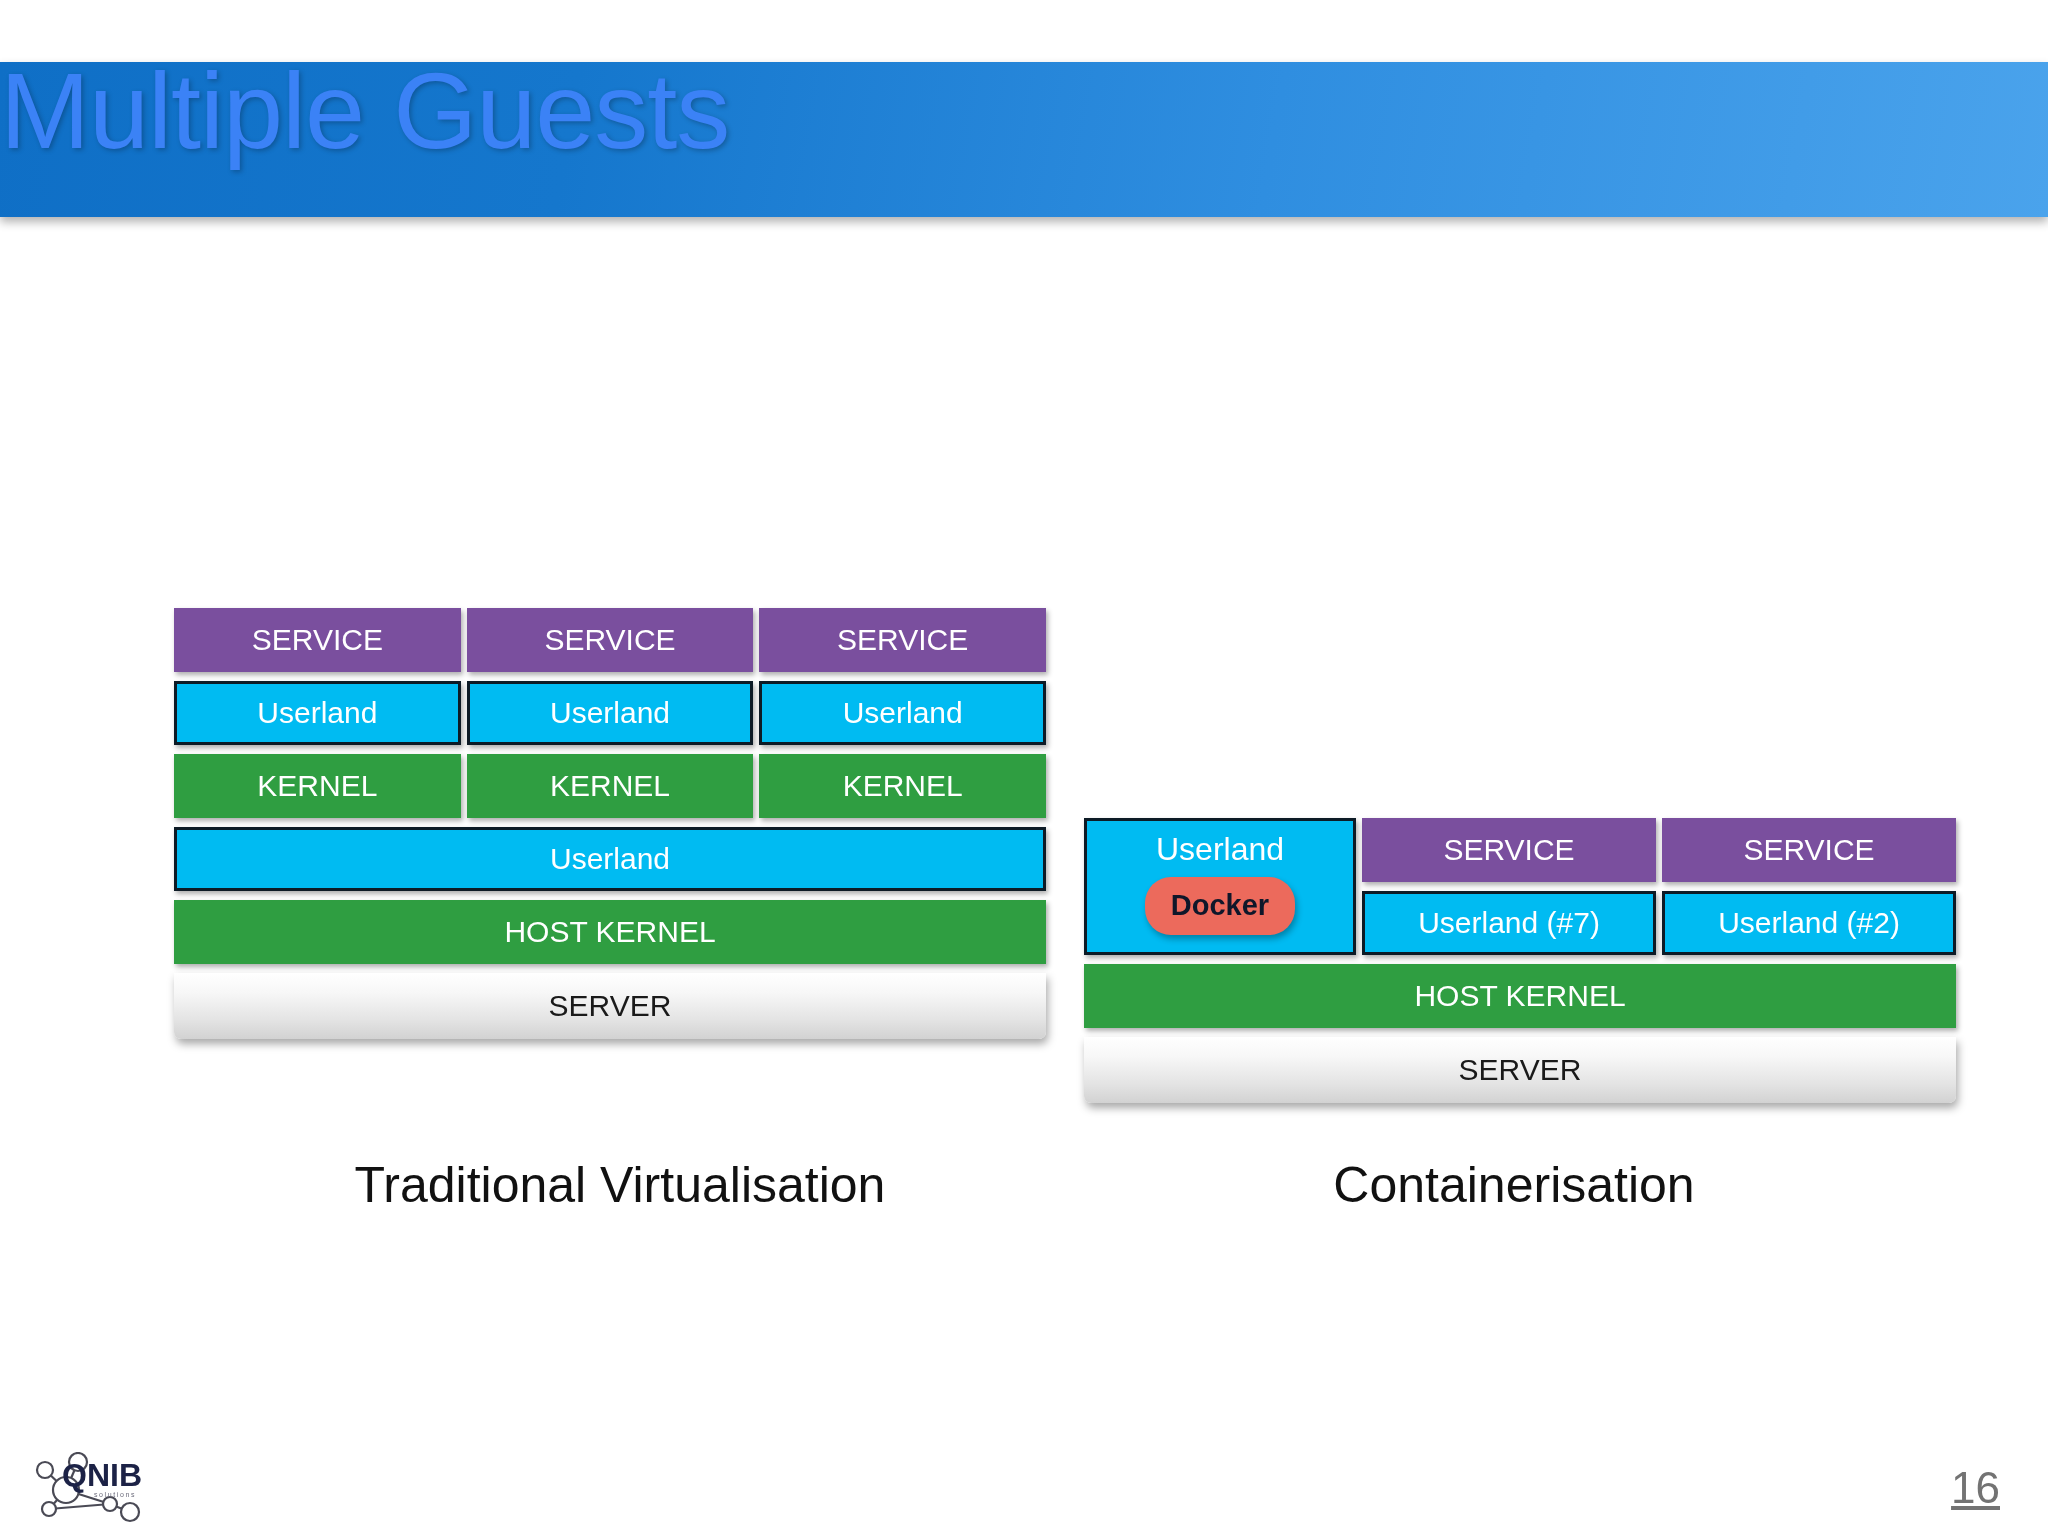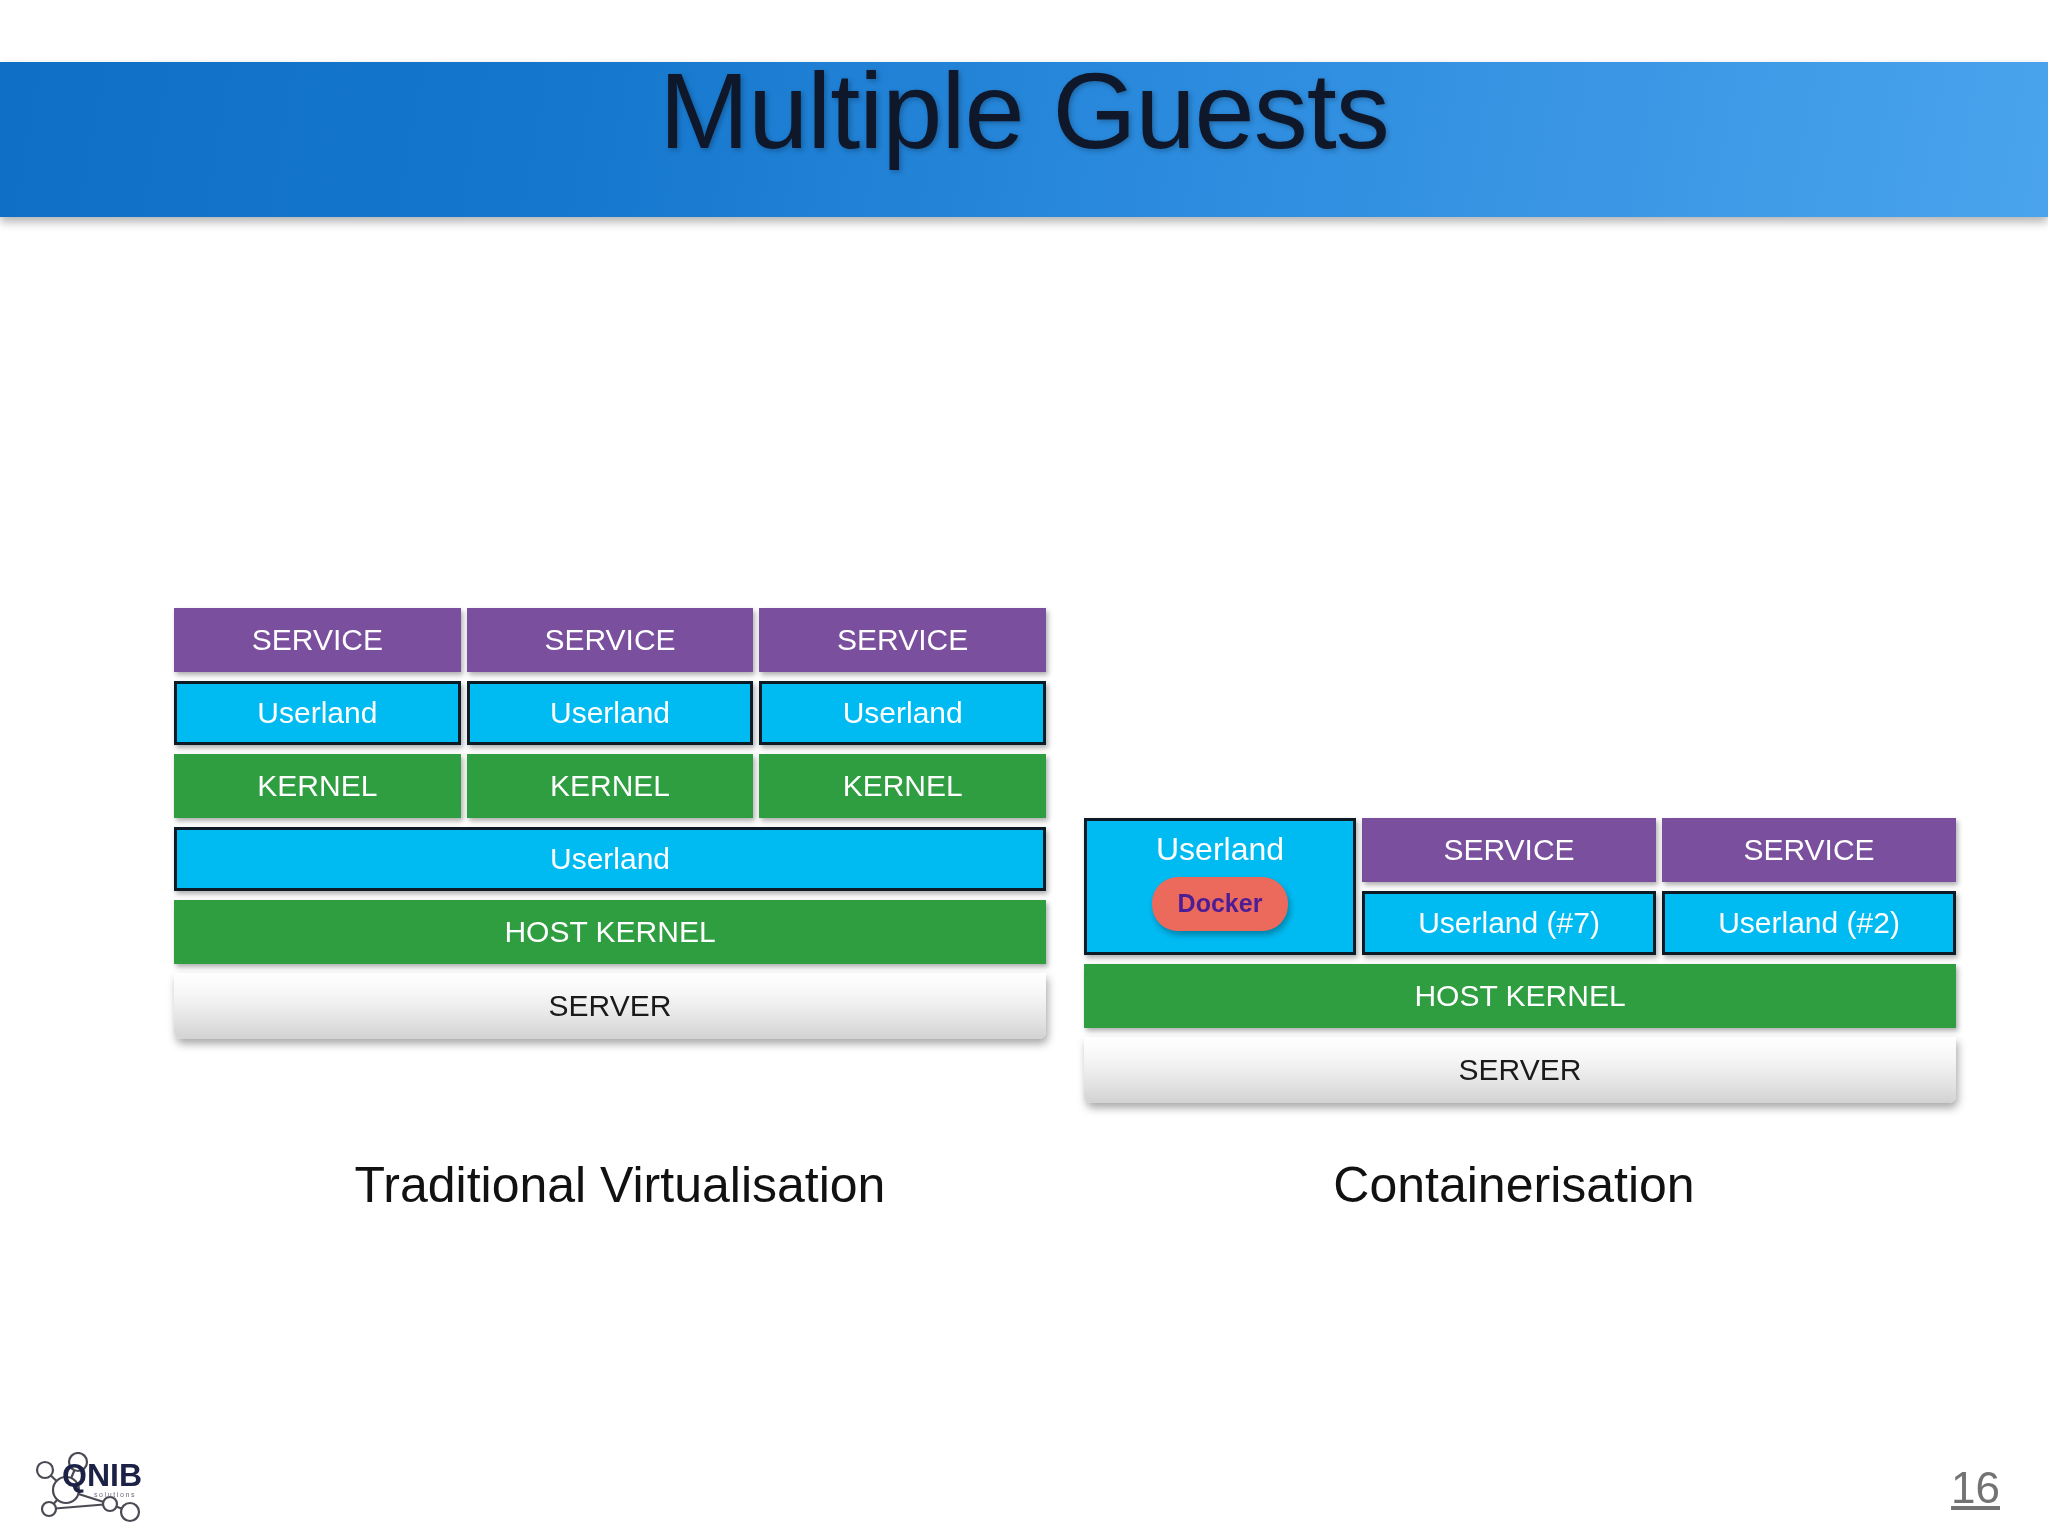--- a/index.html
+++ b/index.html
@@ -25,22 +25,21 @@
     width: 2048px;
     height: 155px;
     background: linear-gradient(100deg, #0f6fc6 0%, #1577cd 28%, #2f8ee0 62%, #4aa3ec 100%);
     box-shadow: 0 5px 9px rgba(0,0,0,0.30);
   }
   .title-text {
     position: absolute;
     left: 0;
     top: 52px;
     width: 2048px;
-    text-align: center;
-    color: #0f172a;
+    color: #3b82f6;
     font-family: "Liberation Sans", sans-serif;
     font-weight: 400;
     font-size: 108px;
     line-height: 118px;
     letter-spacing: -1px;
     text-shadow: 2px 2px 5px rgba(0,0,0,0.25);
     white-space: nowrap;
   }
 
   
@@ -139,23 +138,23 @@
   }
   .docker-host-label {
     color: #ffffff;
     font-size: 32px;
     line-height: 1;
     font-family: "Liberation Sans", sans-serif;
   }
   .docker-badge {
     margin-top: 12px;
     background: #ec6a5c;
-    color: #4c1d95;
+    color: #0f172a;
     font-weight: bold;
-    font-size: 25px;
+    font-size: 29px;
     line-height: 1;
     padding: 14px 26px 15px 26px;
     border-radius: 26px;
     box-shadow: 2px 4px 6px rgba(0,0,0,0.30);
     font-family: "Liberation Sans", sans-serif;
   }
   .guest-col {
     flex: 1 1 0;
     display: flex;
     flex-direction: column;

